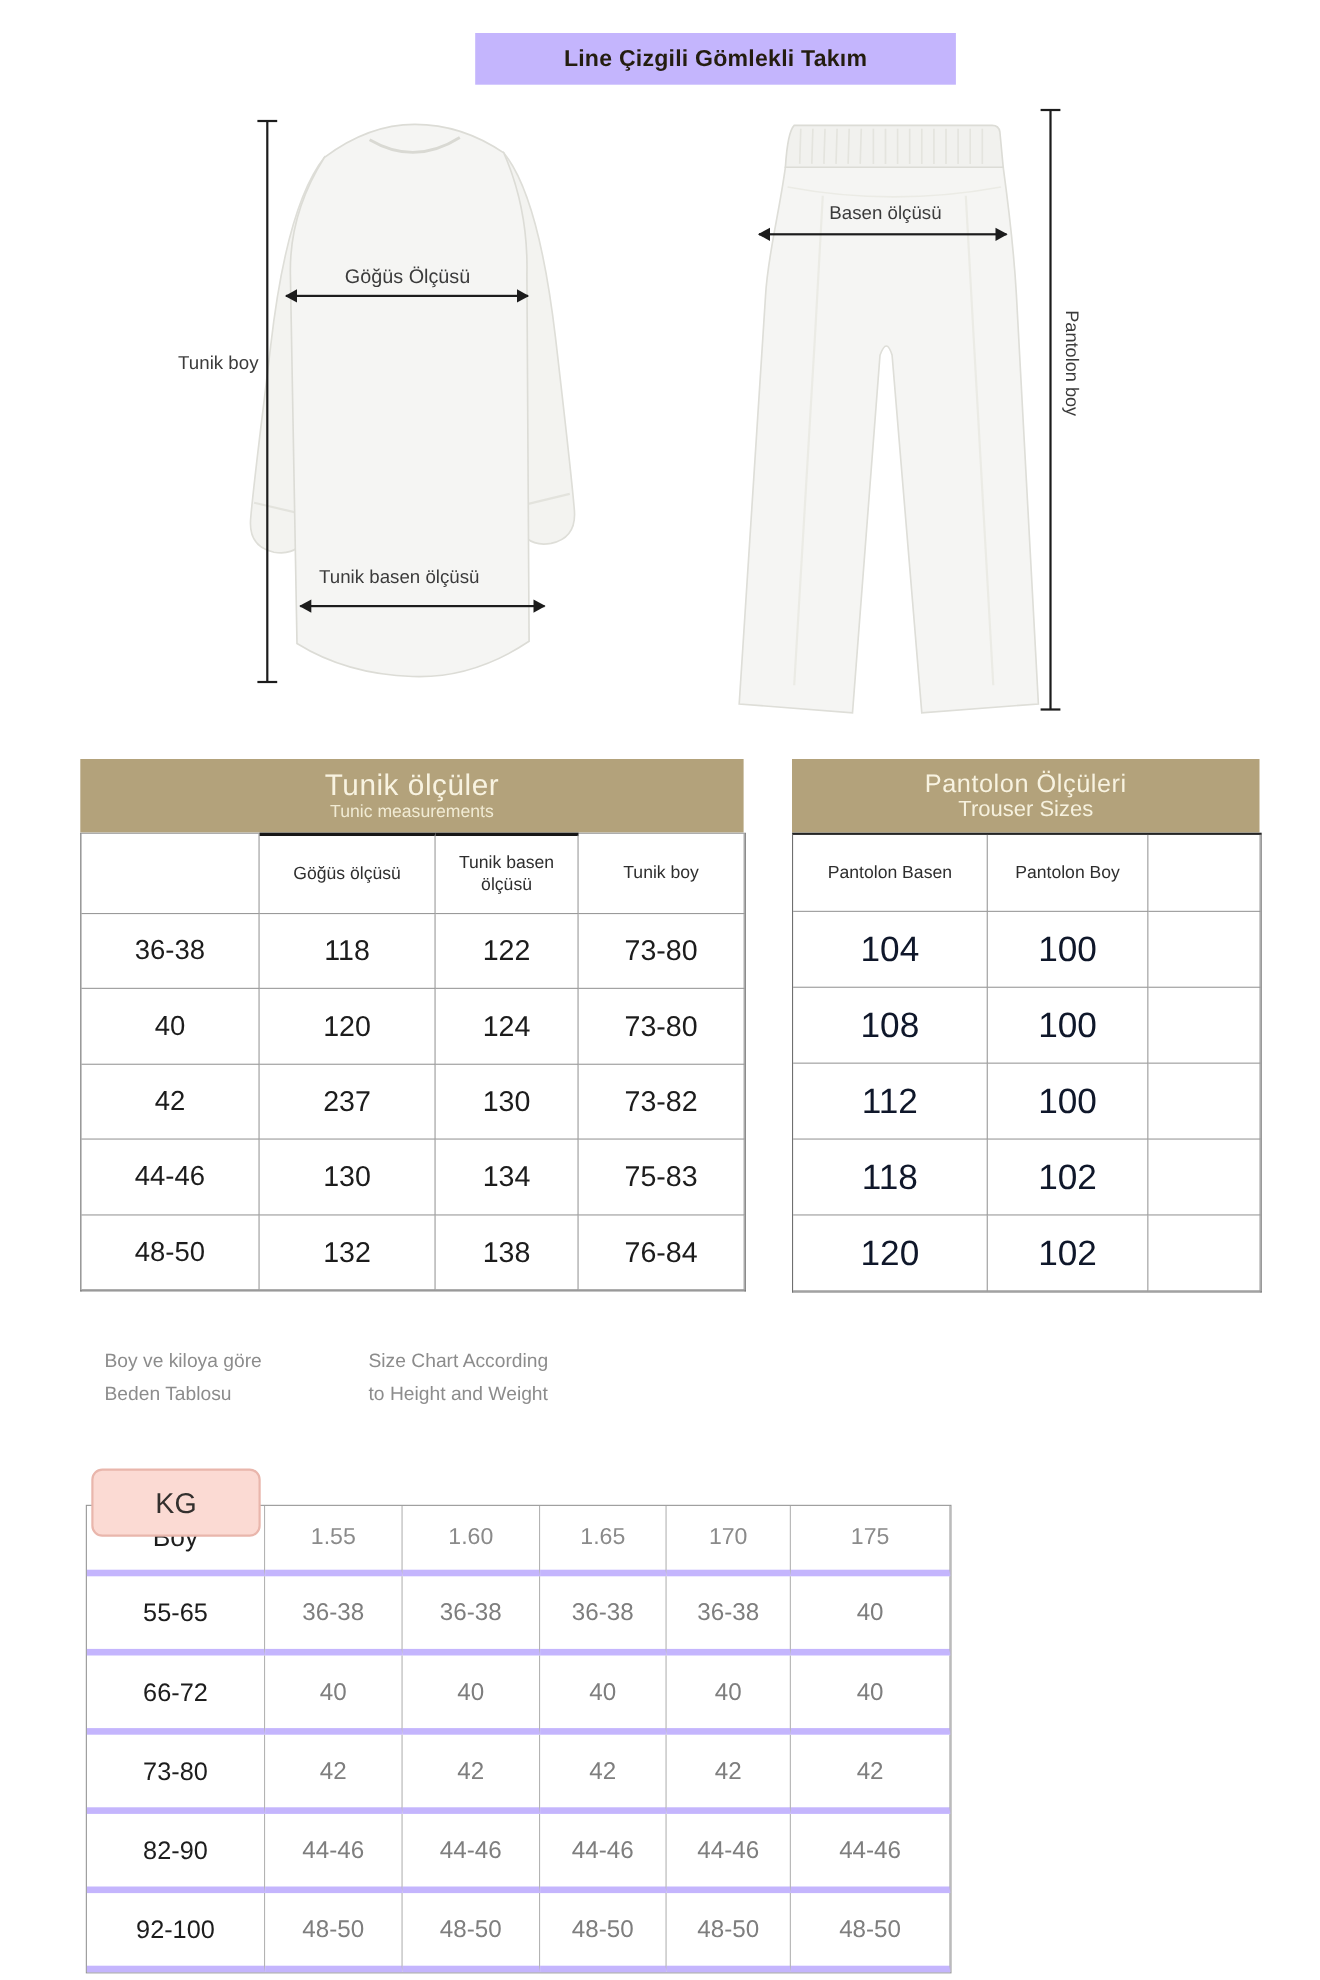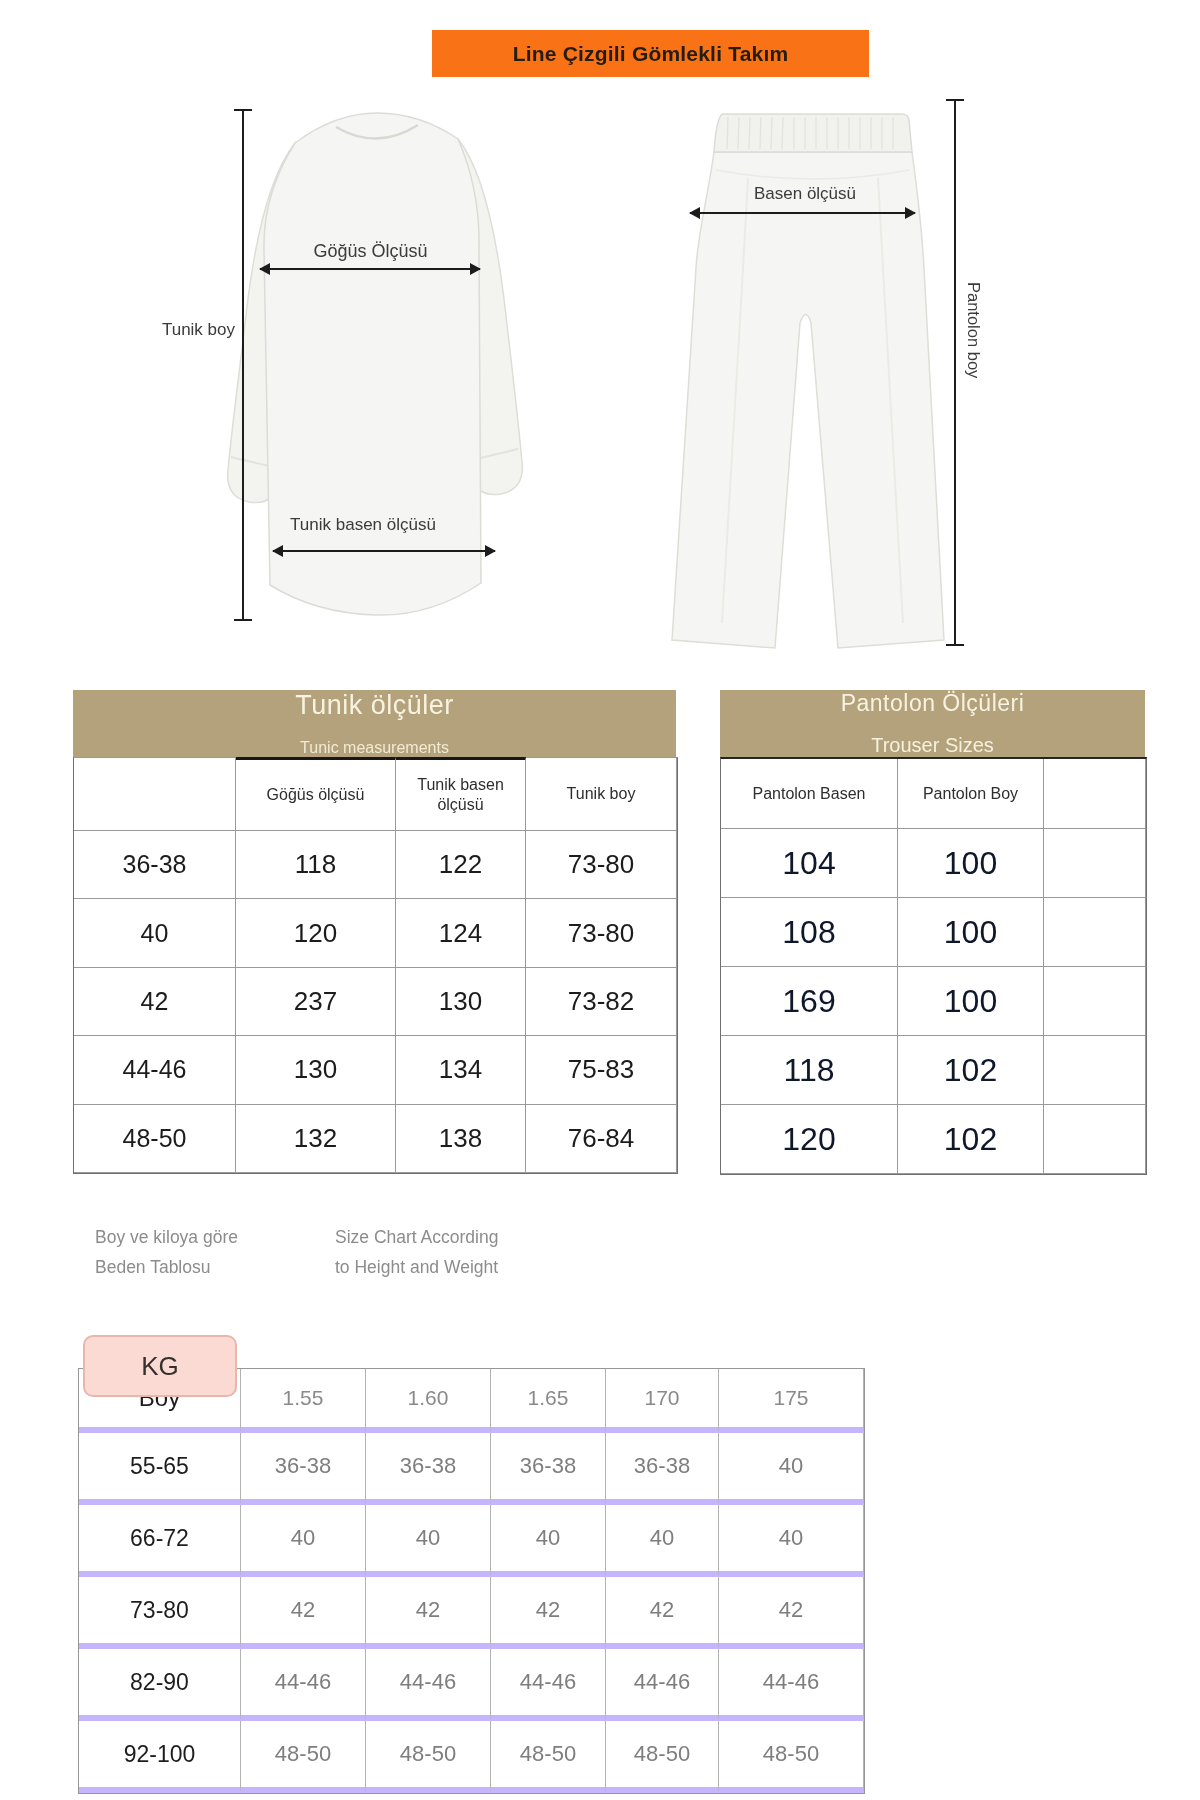--- a/index.html
+++ b/index.html
@@ -1,21 +1,21 @@
 <!DOCTYPE html>
 <html><head>
 <meta charset="utf-8">
 <style>
   html,body{margin:0;padding:0;background:#ffffff;}
   .page{position:relative;width:1200px;height:1800px;background:#ffffff;overflow:hidden;
         font-family:"Liberation Sans",sans-serif;color:#222;}
   .abs{position:absolute;}
 
   
-  .title-banner{left:432px;top:30px;width:437px;height:47px;background:#f97316;
+  .title-banner{left:432px;top:30px;width:437px;height:47px;background:#c4b5fd;
     display:flex;align-items:center;justify-content:center;font-size:21px;font-weight:bold;
     color:#241d10;letter-spacing:.2px;}
 
   
   .tunic-svg{left:200px;top:105px;width:345px;height:520px;}
   .pants-svg{left:660px;top:108px;width:300px;height:545px;}
 
   
   .vline{width:2px;background:#1c1c1c;}
   .vline::before,.vline::after{content:"";position:absolute;left:-8px;width:18px;height:2px;background:#1c1c1c;}
@@ -34,21 +34,21 @@
   .arrow-tunic-hip{left:273px;top:550px;width:222px;}
   .line-tunic-len{left:242px;top:110px;height:510px;}
 
   .lab-pants-hip{left:705px;top:184px;width:200px;font-size:17px;text-align:center;}
   .arrow-pants-hip{left:690px;top:212px;width:225px;}
   .line-pants-len{left:954px;top:100px;height:545px;}
   .lab-pants-len{left:964px;top:245px;height:170px;font-size:16.5px;
     writing-mode:vertical-rl;text-align:center;}
 
   
-  .banner{background:#b3a27b;display:flex;flex-direction:column;align-items:center;justify-content:space-between;
+  .banner{background:#b3a27b;display:flex;flex-direction:column;align-items:center;justify-content:center;
     color:#f8f3e1;text-align:center;line-height:1.15;}
   .banner .t1{font-size:27px;letter-spacing:.5px;}
   .banner .t2{font-size:16px;color:#f1ebd4;}
   .banner-left{left:73px;top:690px;width:603px;height:67px;}
   .banner-right{left:720px;top:690px;width:425px;height:67px;}
   .banner-right .t1{font-size:23px;}
   .banner-right .t2{font-size:20px;color:#f6f1de;}
 
   
   .gtable{display:grid;background:#fff;}
@@ -184,21 +184,21 @@
     <div class="c hc"></div>
 
     <div class="c v-big">104</div>
     <div class="c v-big">100</div>
     <div class="c"></div>
 
     <div class="c v-big">108</div>
     <div class="c v-big">100</div>
     <div class="c"></div>
 
-    <div class="c v-big">169</div>
+    <div class="c v-big">112</div>
     <div class="c v-big">100</div>
     <div class="c"></div>
 
     <div class="c v-big">118</div>
     <div class="c v-big">102</div>
     <div class="c"></div>
 
     <div class="c v-big">120</div>
     <div class="c v-big">102</div>
     <div class="c"></div>

